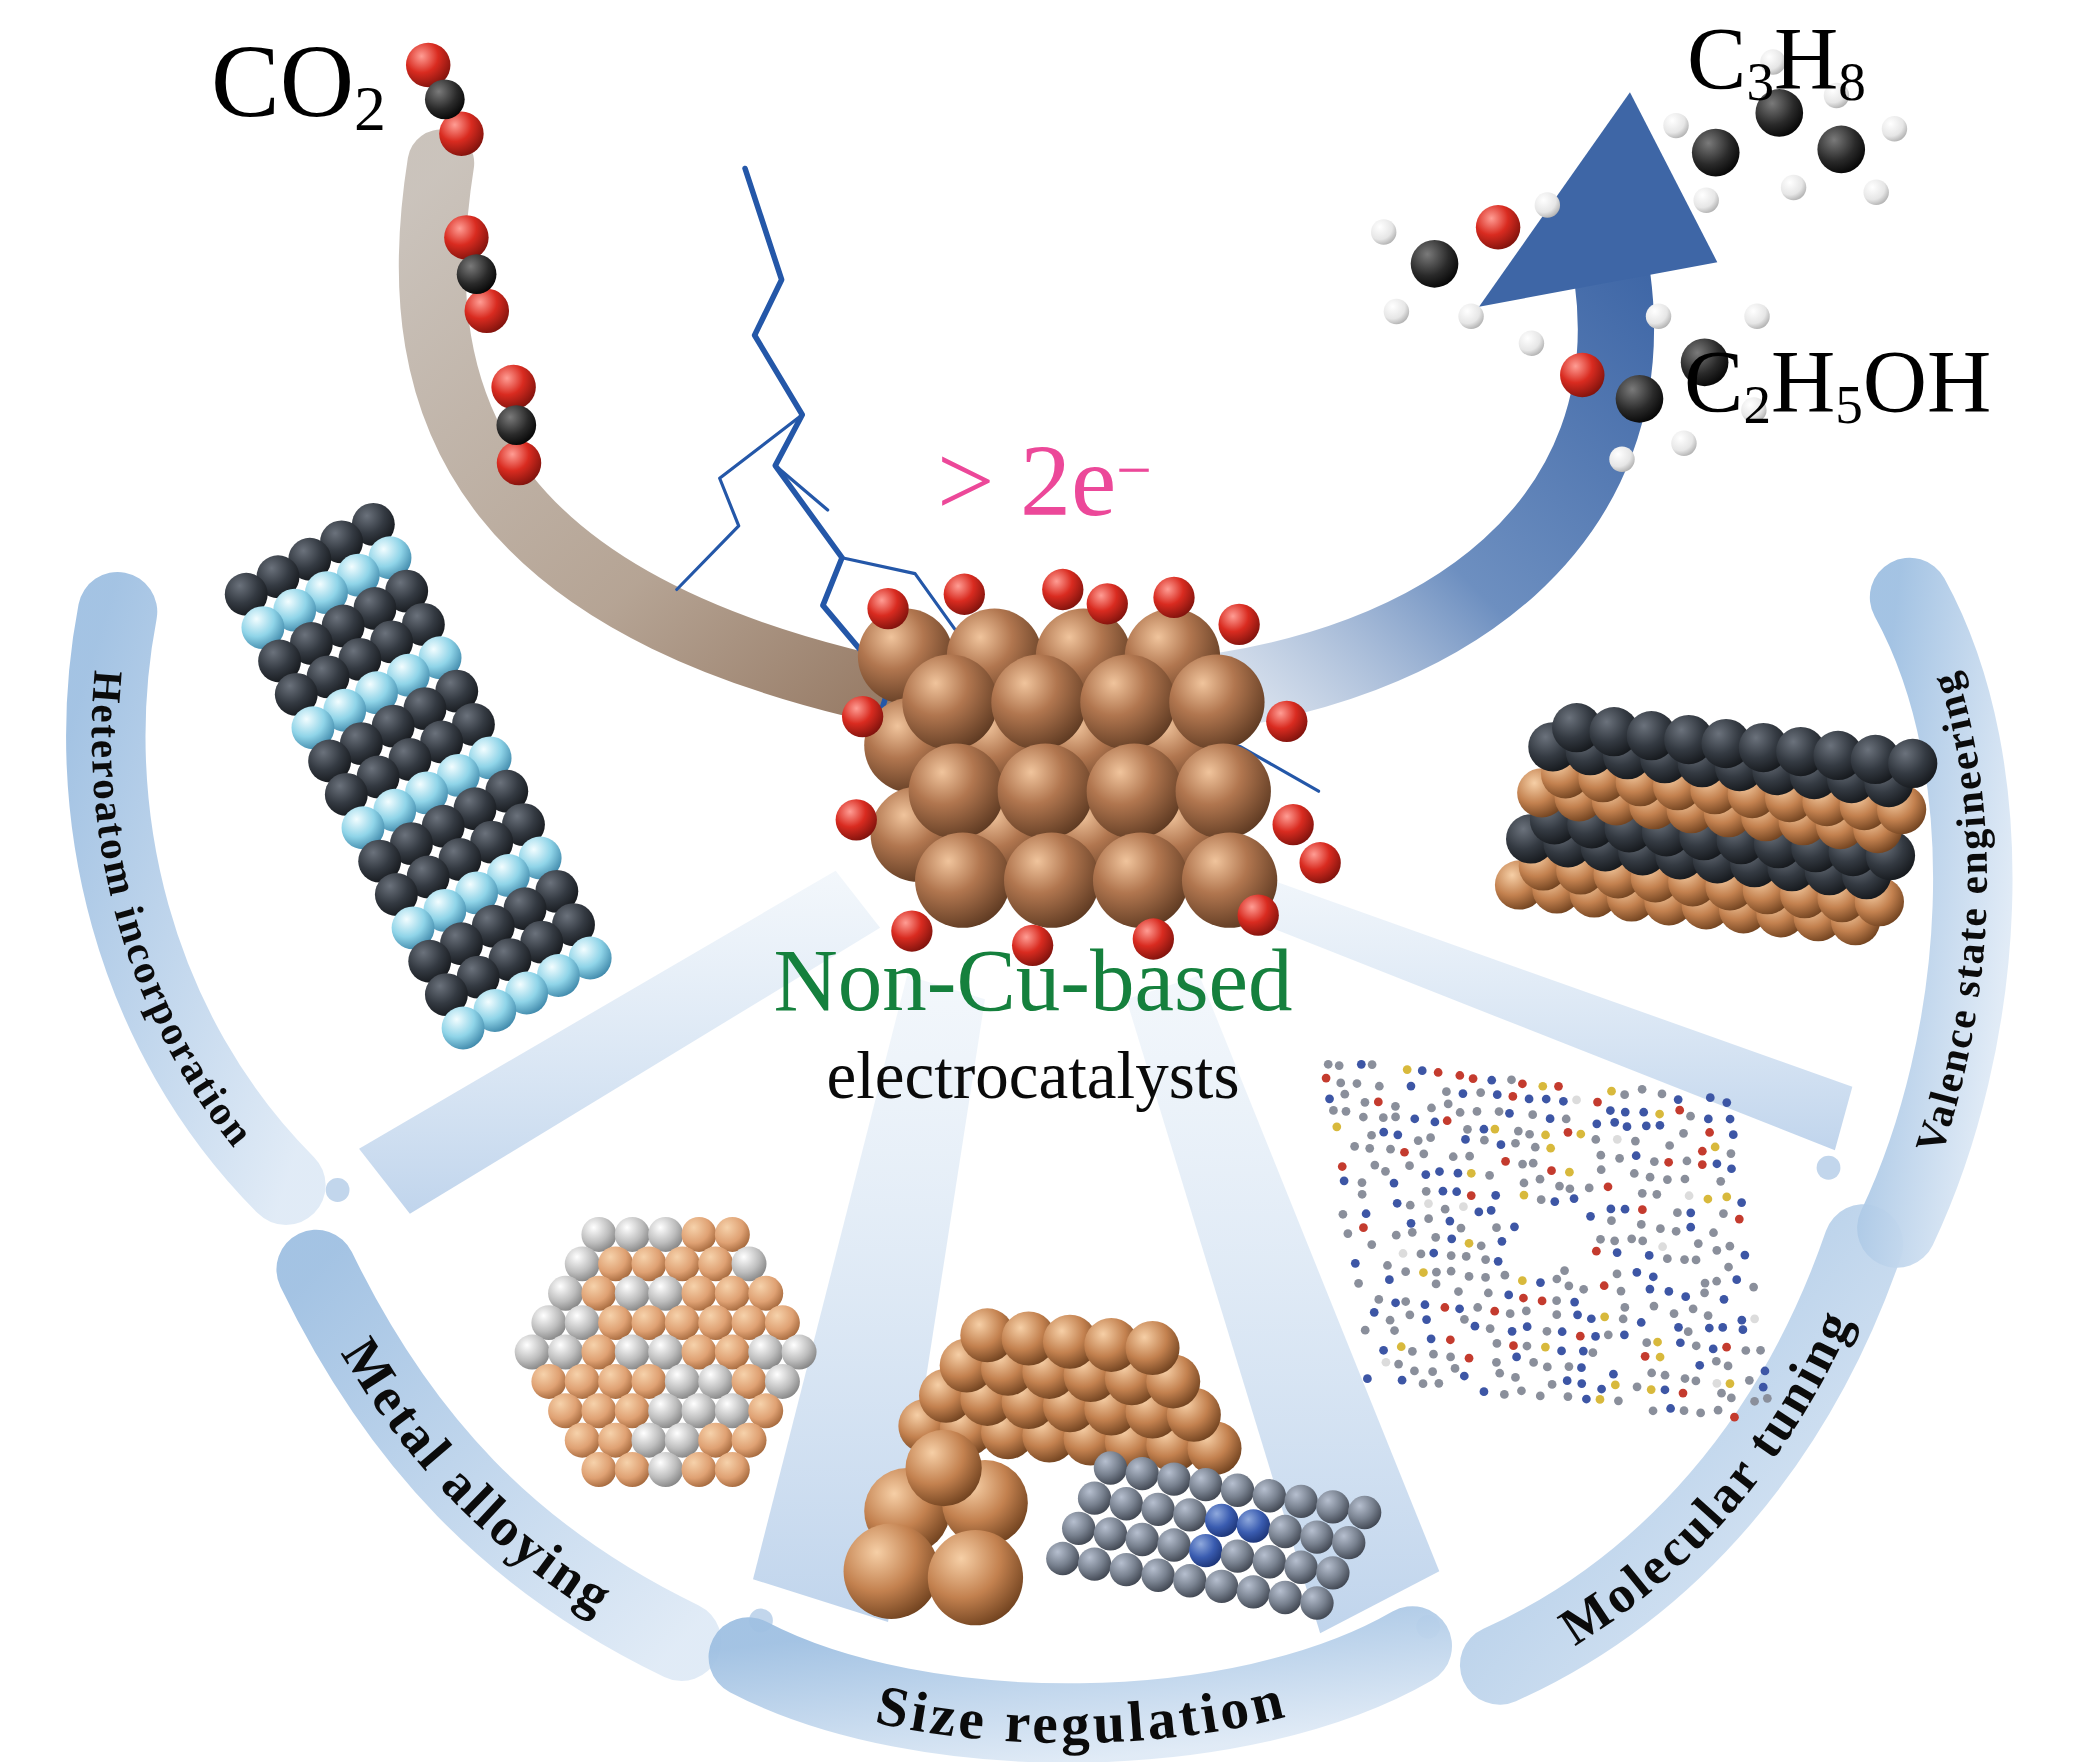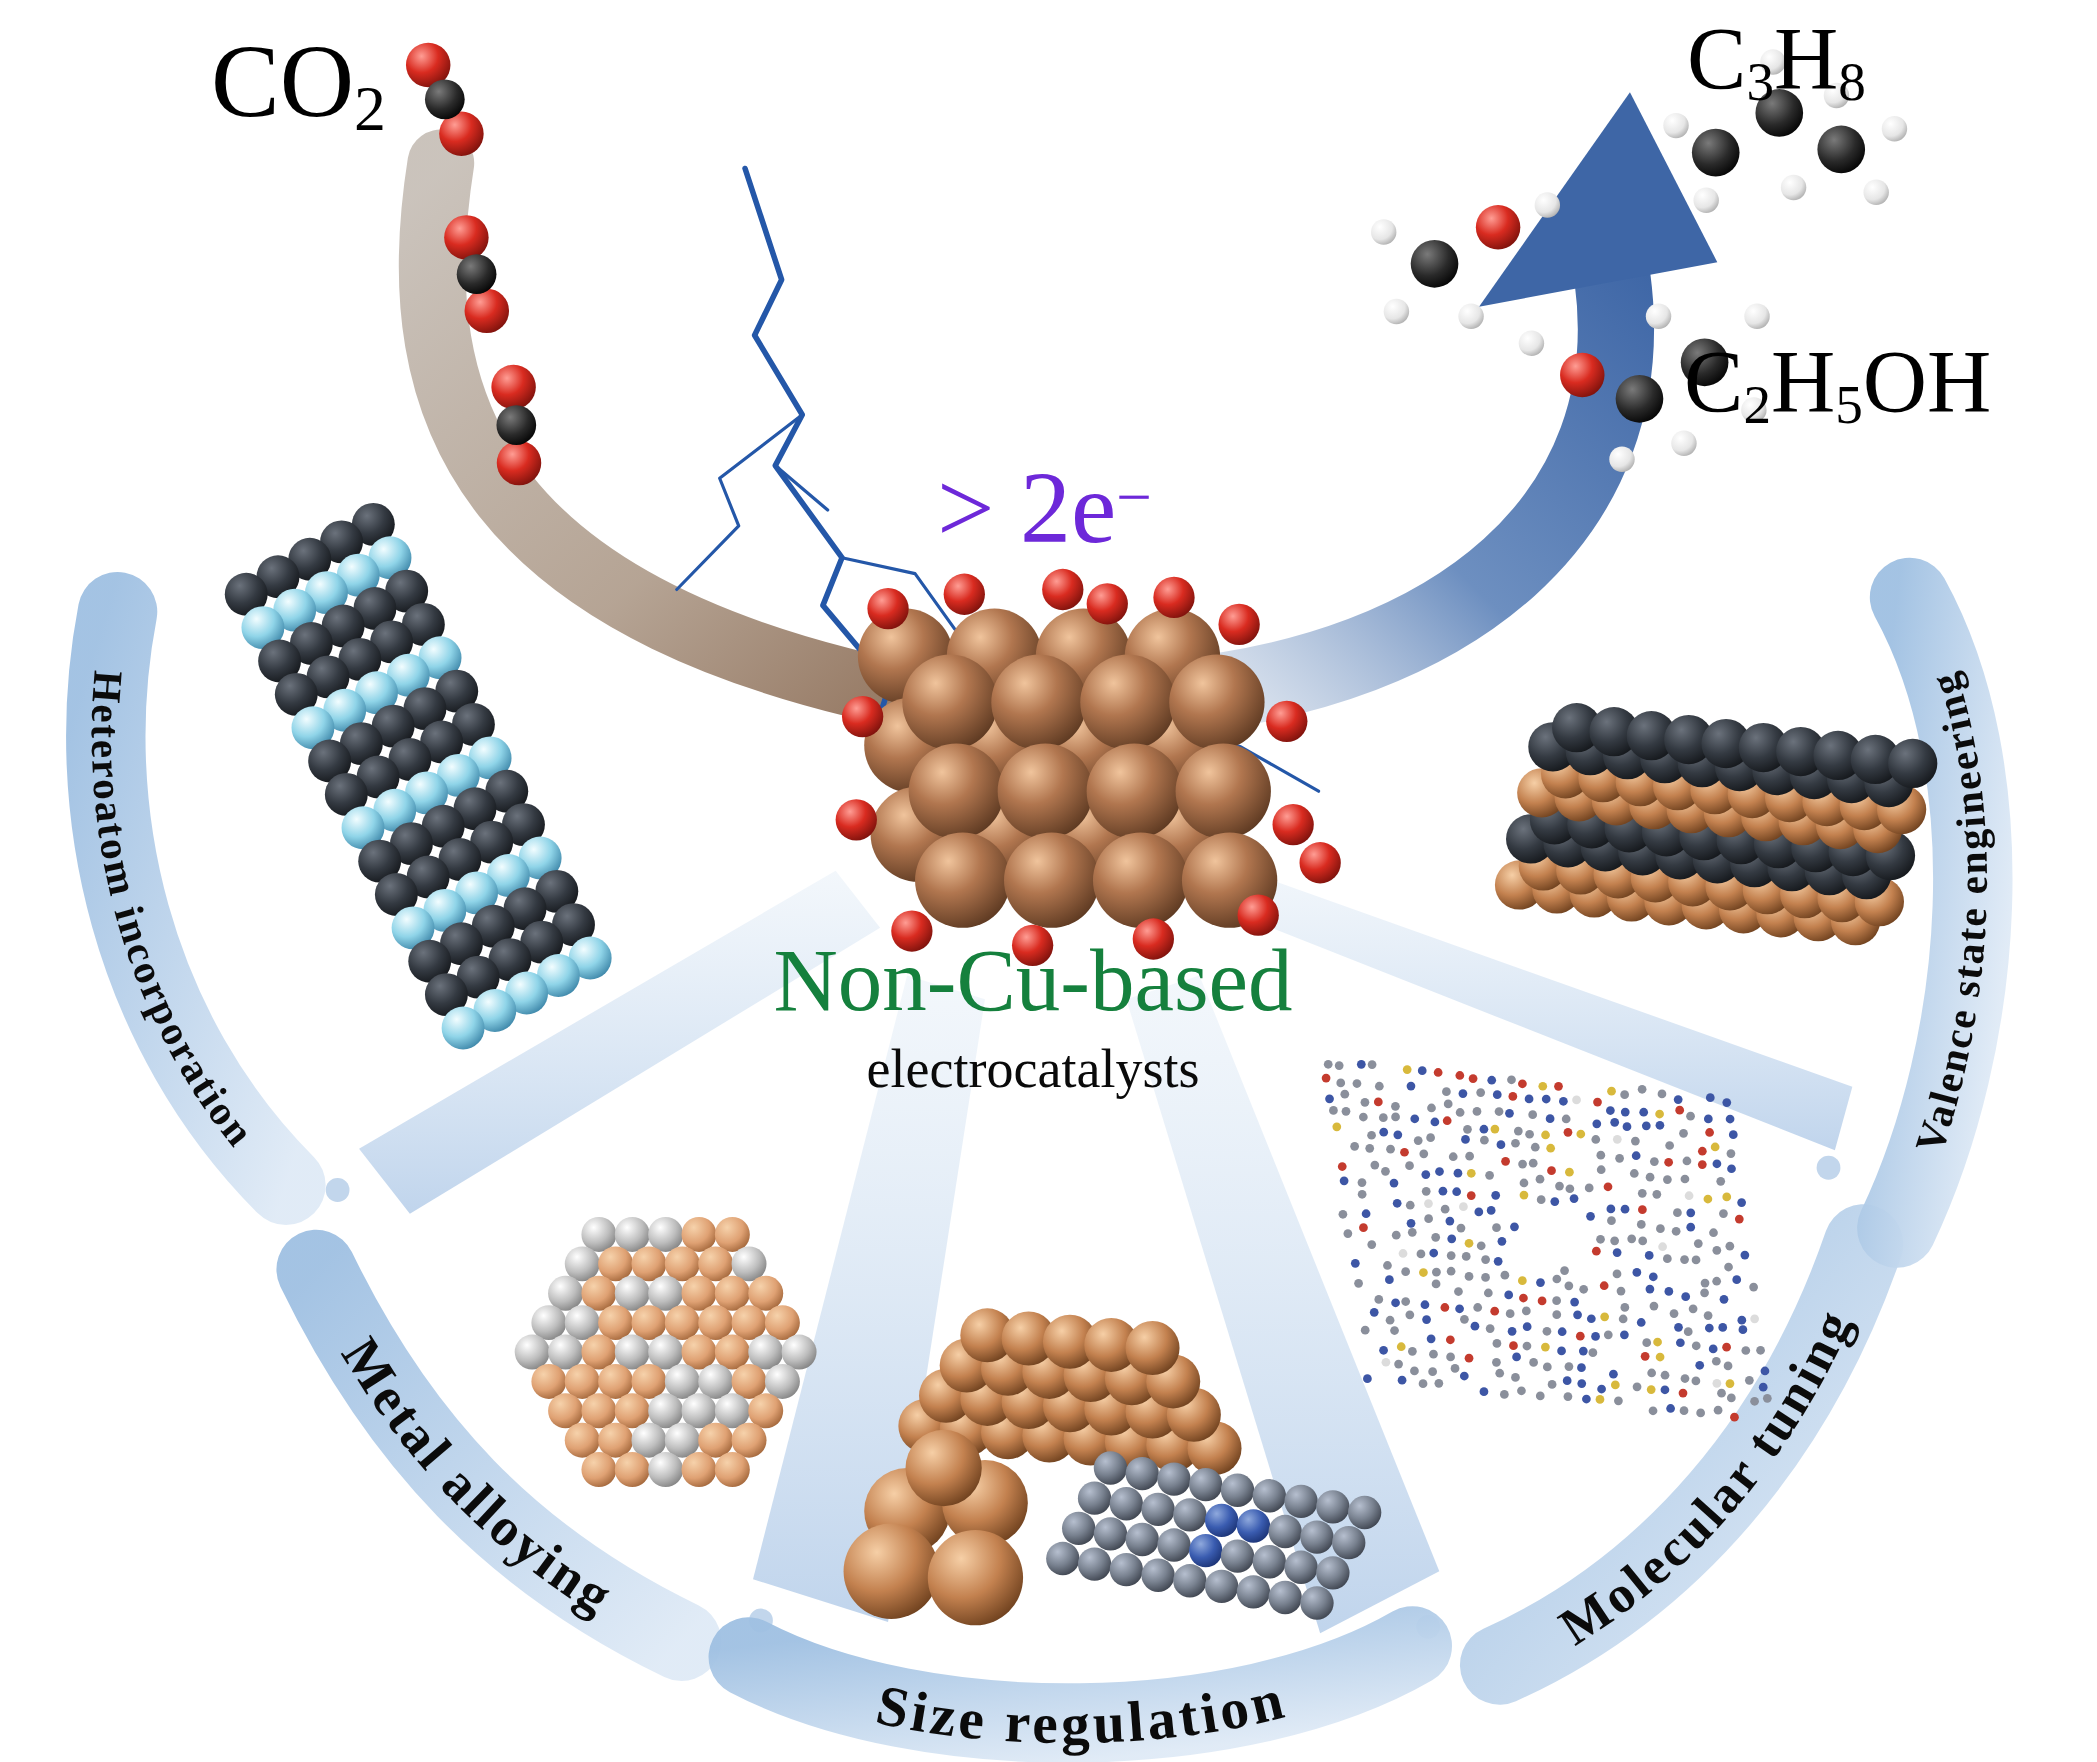--- a/index.html
+++ b/index.html
@@ -7,23 +7,23 @@
   .canvas{position:relative;width:2097px;height:1762px;background:#fff;overflow:hidden;
           font-family:"Liberation Serif",serif}
   #scene{position:absolute;left:0;top:0;width:2097px;height:1762px}
   .formula{position:absolute;font-weight:400;color:#000;white-space:nowrap;line-height:1}
   .formula sub{font-size:.62em;line-height:1;vertical-align:-0.22em}
   .formula sup{font-size:.62em;line-height:1;vertical-align:.38em}
   .co2{left:211px;top:30px;font-size:103px}
   .c3h8{left:1687px;top:14.3px;font-size:89px}
   .ch3oh{left:1084px;top:165px;font-size:89px}
   .c2h5oh{left:1684px;top:337px;font-size:89px}
-  .electron{left:937px;top:457px;font-size:102px;color:#6d28d9}
+  .electron{left:937px;top:430px;font-size:102px;color:#ec4899}
   .title1{left:1033px;top:936px;font-size:89px;color:#15803d;transform:translateX(-50%)}
-  .title2{left:1033px;top:1042px;font-size:54px;color:#0a0a0a;transform:translateX(-50%)}
+  .title2{left:1033px;top:1042px;font-size:67px;color:#0a0a0a;transform:translateX(-50%)}
   .band{fill:none;stroke:url(#gBand);stroke-width:100;stroke-linecap:round;opacity:.95}
   .bandtext{font-family:"Liberation Serif",serif;font-weight:700;fill:#0b0b0b;
             text-anchor:middle}
   .bt0,.bt4{font-size:52px;letter-spacing:2px}
   .bt1{font-size:68px;letter-spacing:3px}
   .bt2{font-size:72px;letter-spacing:4px}
   .bt3{font-size:66px;letter-spacing:3px}
   .beam{fill:url(#gBeam);opacity:.85}
   .dot{fill:#c2d6ec}
   .bolt{fill:none;stroke:#2457a8;stroke-linejoin:round;stroke-linecap:round}

